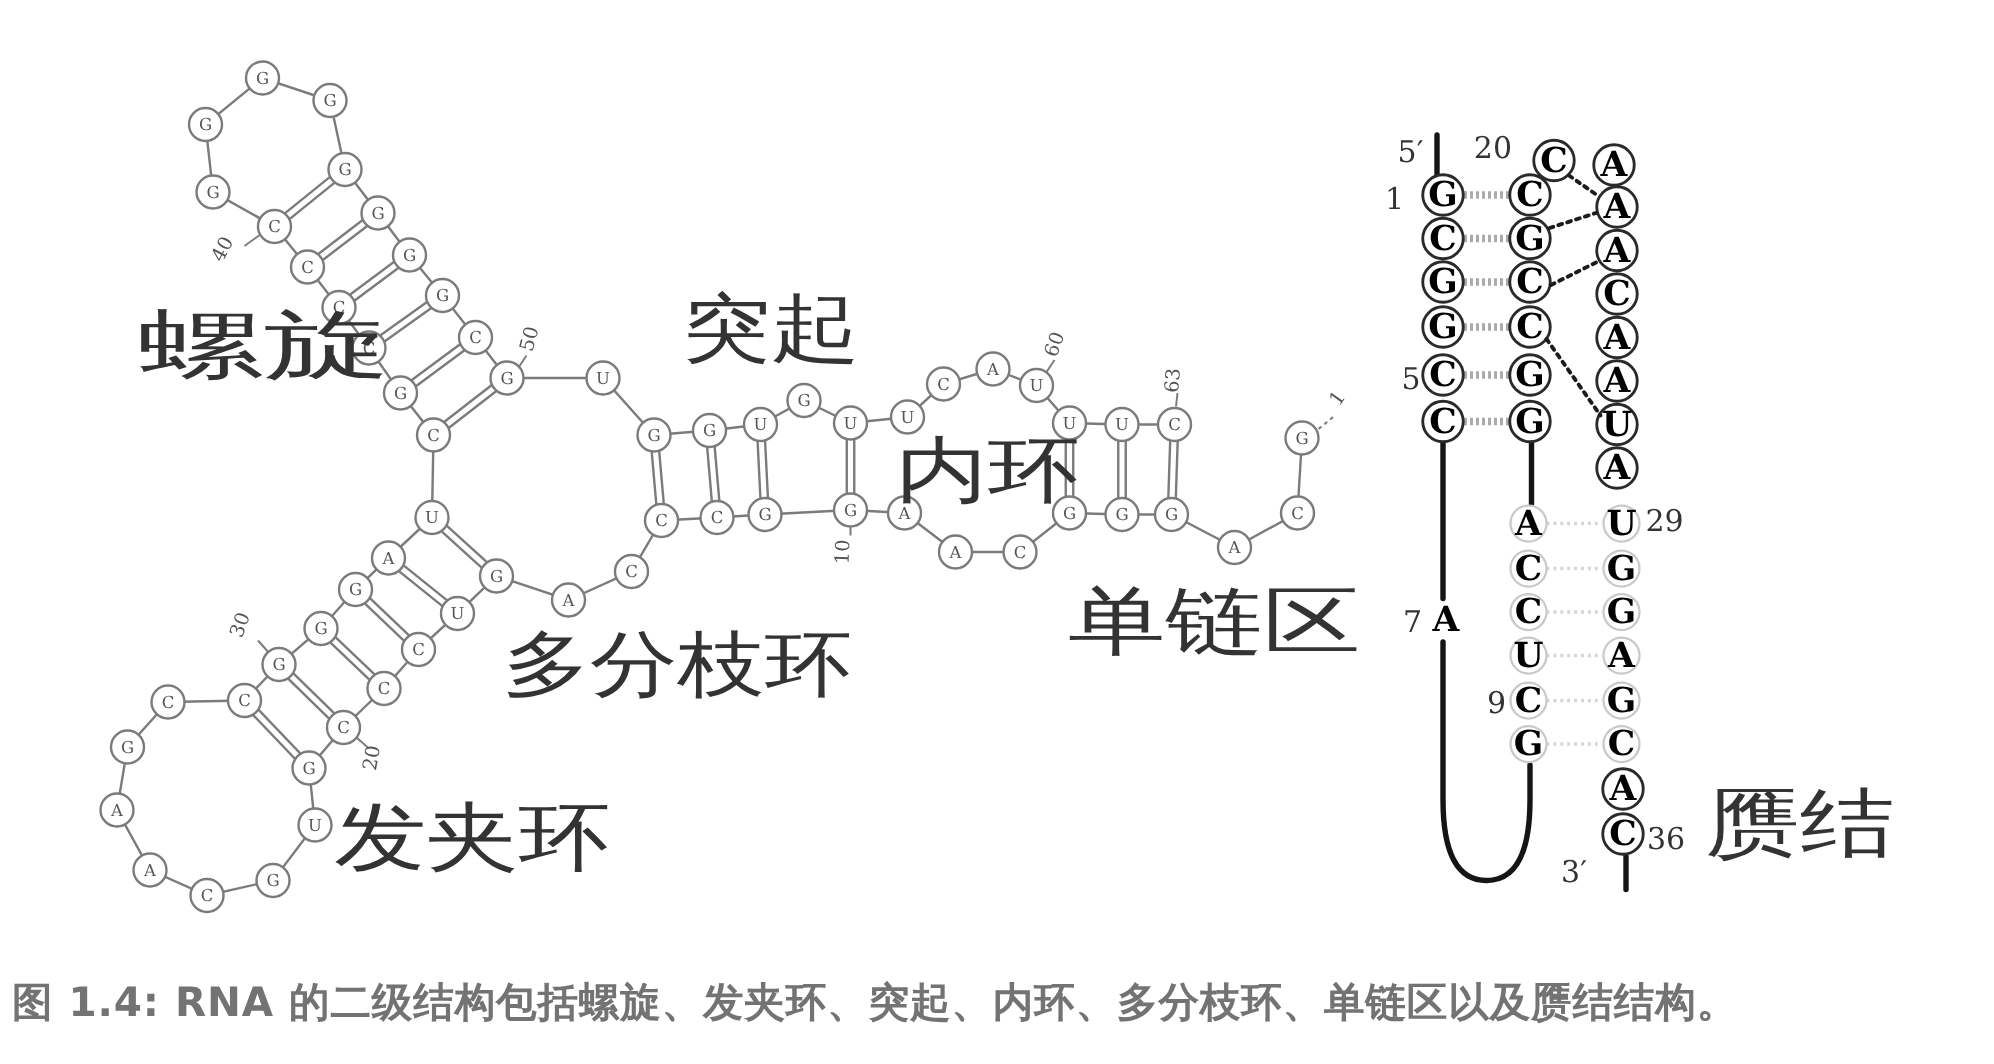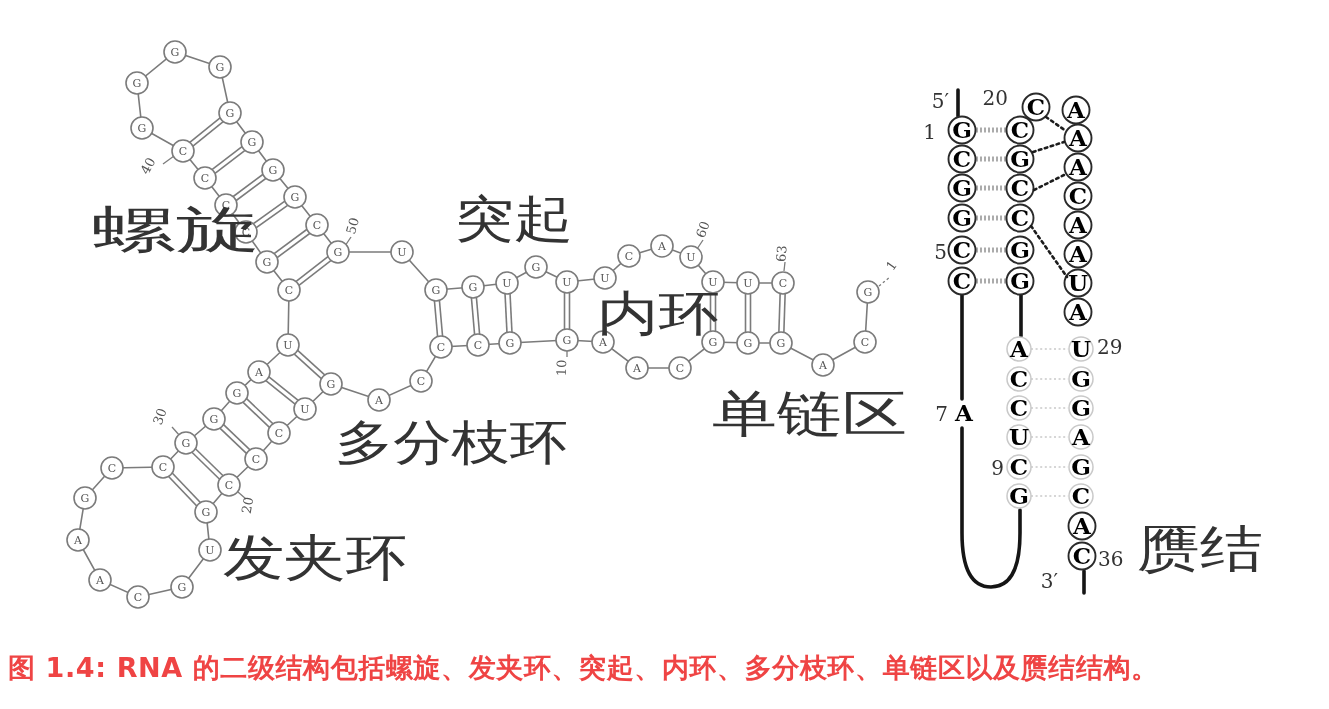--- a/index.html
+++ b/index.html
@@ -1,20 +1,20 @@
 <!DOCTYPE html>
 <html><head>
 <meta charset="utf-8">
 <style>
   html,body{margin:0;padding:0;background:#ffffff;}
   .page{position:relative;width:1329px;height:709px;background:#fff;overflow:hidden;
         font-family:"DejaVu Sans",sans-serif;}
   .canvas{position:absolute;left:0;top:0;}
   .caption{position:absolute;left:8px;top:650px;width:1321px;white-space:nowrap;
-           font-size:27px;font-weight:600;color:#ef4444;letter-spacing:0.6px;
+           font-size:27px;font-weight:600;color:#737373;letter-spacing:0.6px;
            font-family:"DejaVu Sans",sans-serif;}
   text{user-select:none;}
 </style>
 </head>
 <body>
 
 <div class="page">
   <svg class="canvas" width="1329" height="646" viewBox="0 0 1329 646">
       <polyline points="183,151 142,128 137,83 175,52 220,67 230,113" fill="none" stroke="#7b7b7b" stroke-width="1.6"></polyline>
       <polyline points="183,151 205,178 226,205 246,232 267,262 289,290 288,345 259,372 237,393 214,419 186,443 163,467 112,468 85,498 78,540 100,580 138,597 182,587 210,550 206,512 229,485 256,459 279,433 305,409 331,384 379,400 421,381 441,347 478,345 510,343 567,340 603,342 637,368 680,368 713,342 748,343 781,343 823,365 865,342 868,292" fill="none" stroke="#7b7b7b" stroke-width="1.6"></polyline>

